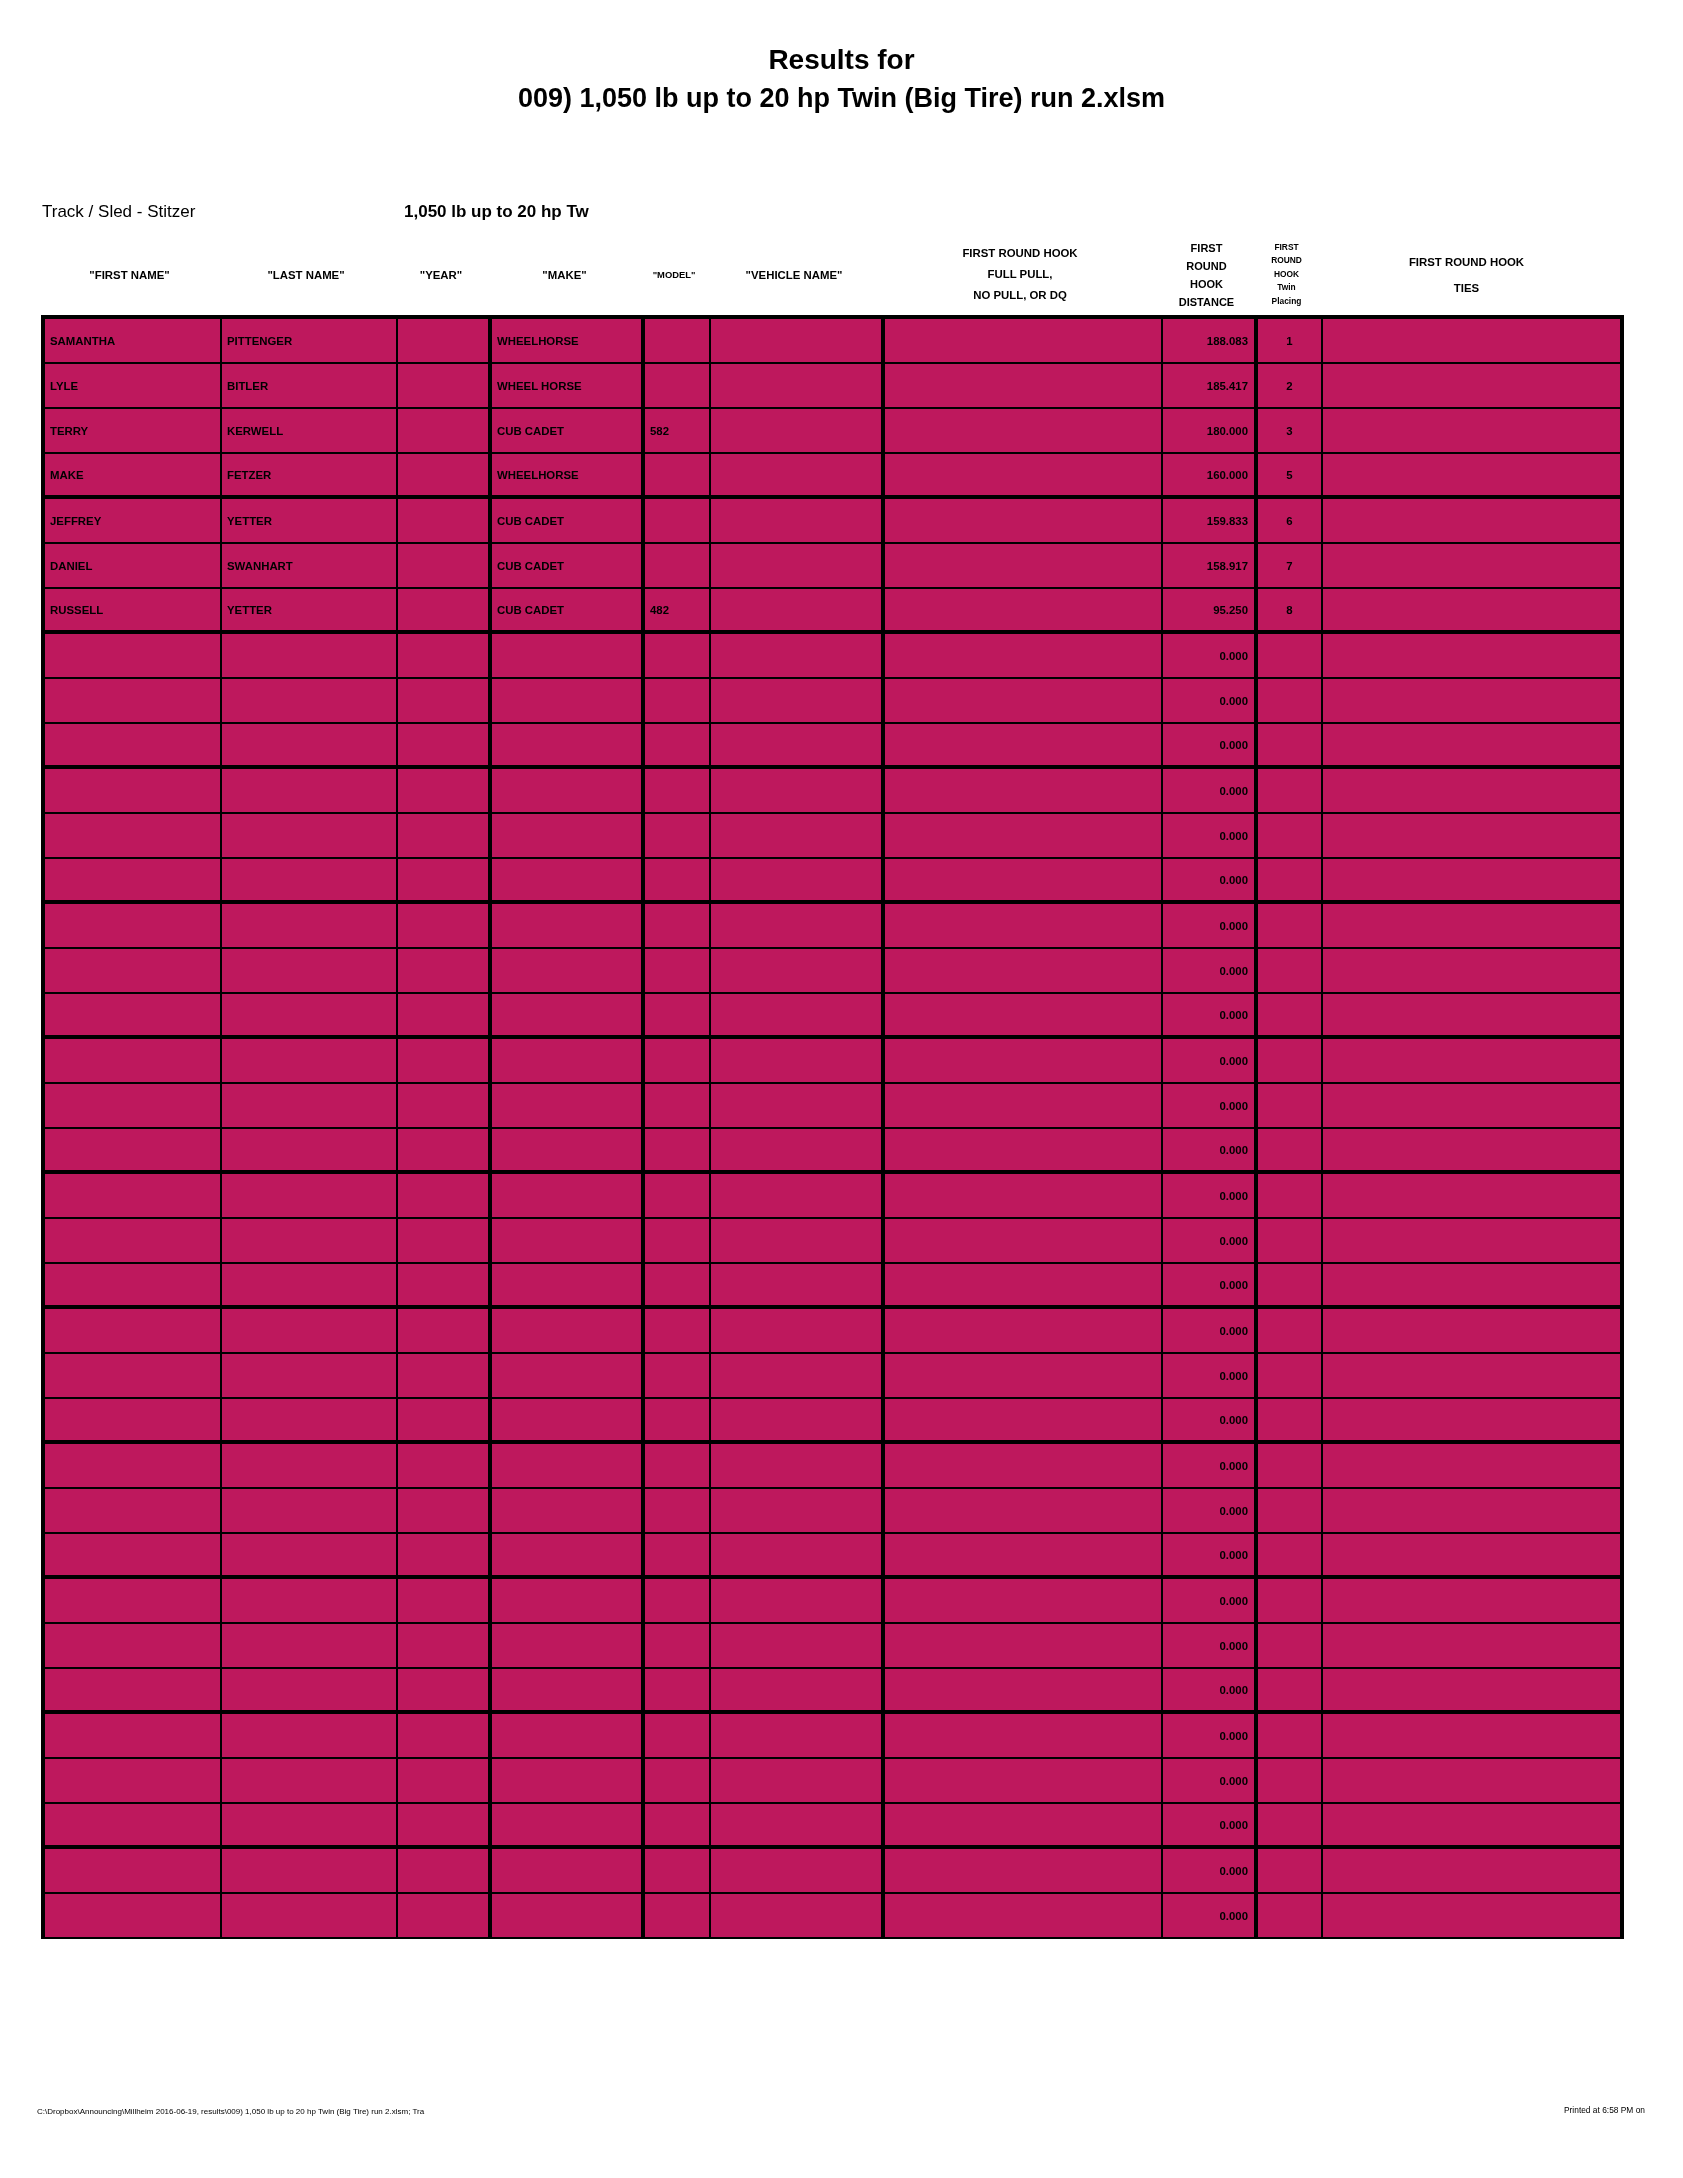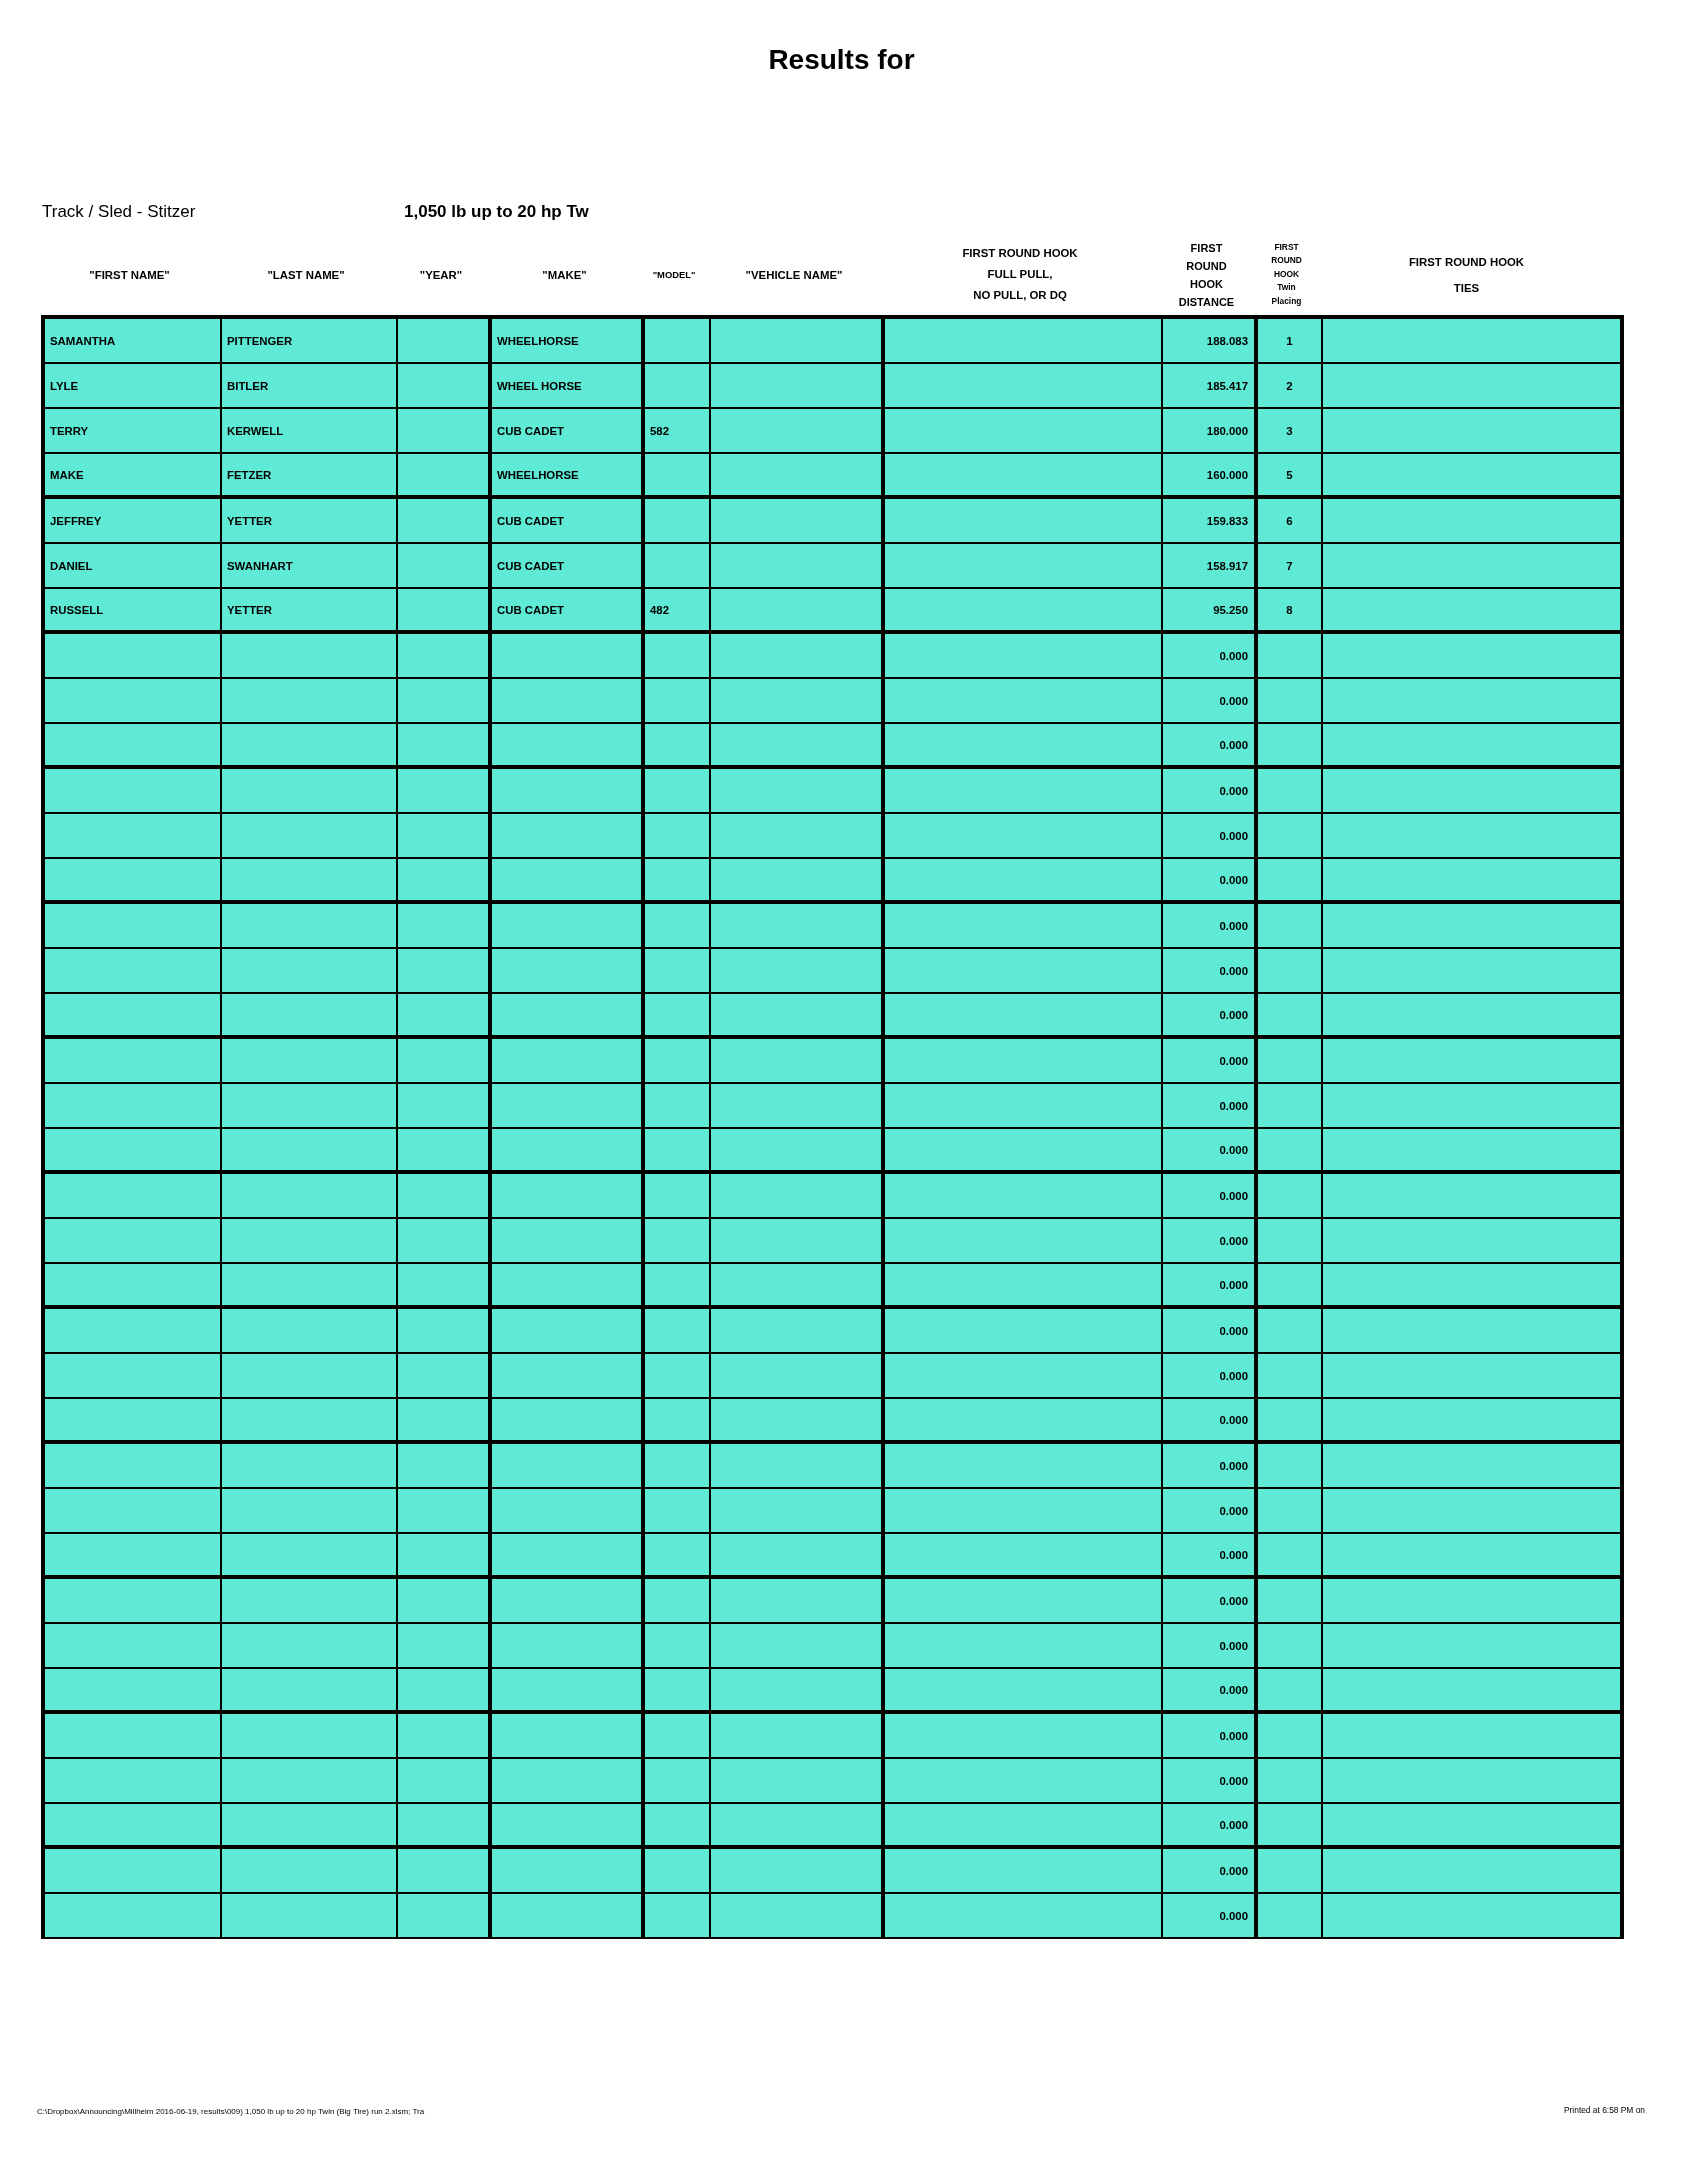--- a/index.html
+++ b/index.html
@@ -25,40 +25,41 @@
   .hcell{display:flex;flex-direction:column;justify-content:center;align-items:center;
     text-align:center;font-weight:bold;box-sizing:border-box;flex:0 0 auto;}
   .h-1line{font-size:11.4px;}
   .h-sm{font-size:9.4px;}
   .h-3line{font-size:11.4px;line-height:21px;}
   .h-4line{font-size:11px;line-height:18px;}
   .h-xs{font-size:8.4px;line-height:13.4px;}
   .h-2line{font-size:11.4px;line-height:26px;}
   
   .tbl{position:absolute;left:41px;top:315px;width:1575px;
-    border:4px solid #000;border-bottom:none;box-sizing:content-box;background:#5eead4;}
+    border:4px solid #000;border-bottom:none;box-sizing:content-box;background:#be185d;}
   .row{display:flex;height:45px;border-bottom:2px solid #000;box-sizing:border-box;}
   .row:nth-child(3n+4){border-bottom-width:4px;}
   .cell{box-sizing:border-box;border-right:2px solid #000;display:flex;align-items:center;
     font-size:11.4px;font-weight:bold;overflow:hidden;white-space:nowrap;
     padding-left:5px;flex:0 0 auto;}
   .cell.c3,.cell.c4,.cell.c6,.cell.c8{border-right-width:4px;}
   .cell.c10{border-right:none;}
   .cell.c8{justify-content:flex-end;padding-right:6px;padding-left:0;}
   .cell.c9{justify-content:center;padding-left:0;}
   
   .footL{position:absolute;left:37px;top:2107px;font-size:8px;white-space:nowrap;}
   .footR{position:absolute;right:38px;top:2105px;font-size:8.4px;white-space:nowrap;text-align:right;}
 </style>
 </head>
 <body>
 
 <div class="page">
 
   <div class="title1">Results for</div>
+  <div class="title2">009) 1,050 lb up to 20 hp Twin (Big Tire) run 2.xlsm</div>
 
   <div class="track">Track / Sled - Stitzer</div>
   <div class="classname">1,050 lb up to 20 hp Tw</div>
 
   <div class="thead">
       <div class="hcell h-1line" style="width: 177px;">
         <div>"FIRST NAME"</div>
       </div>
       <div class="hcell h-1line" style="width: 176px;">
         <div>"LAST NAME"</div>

